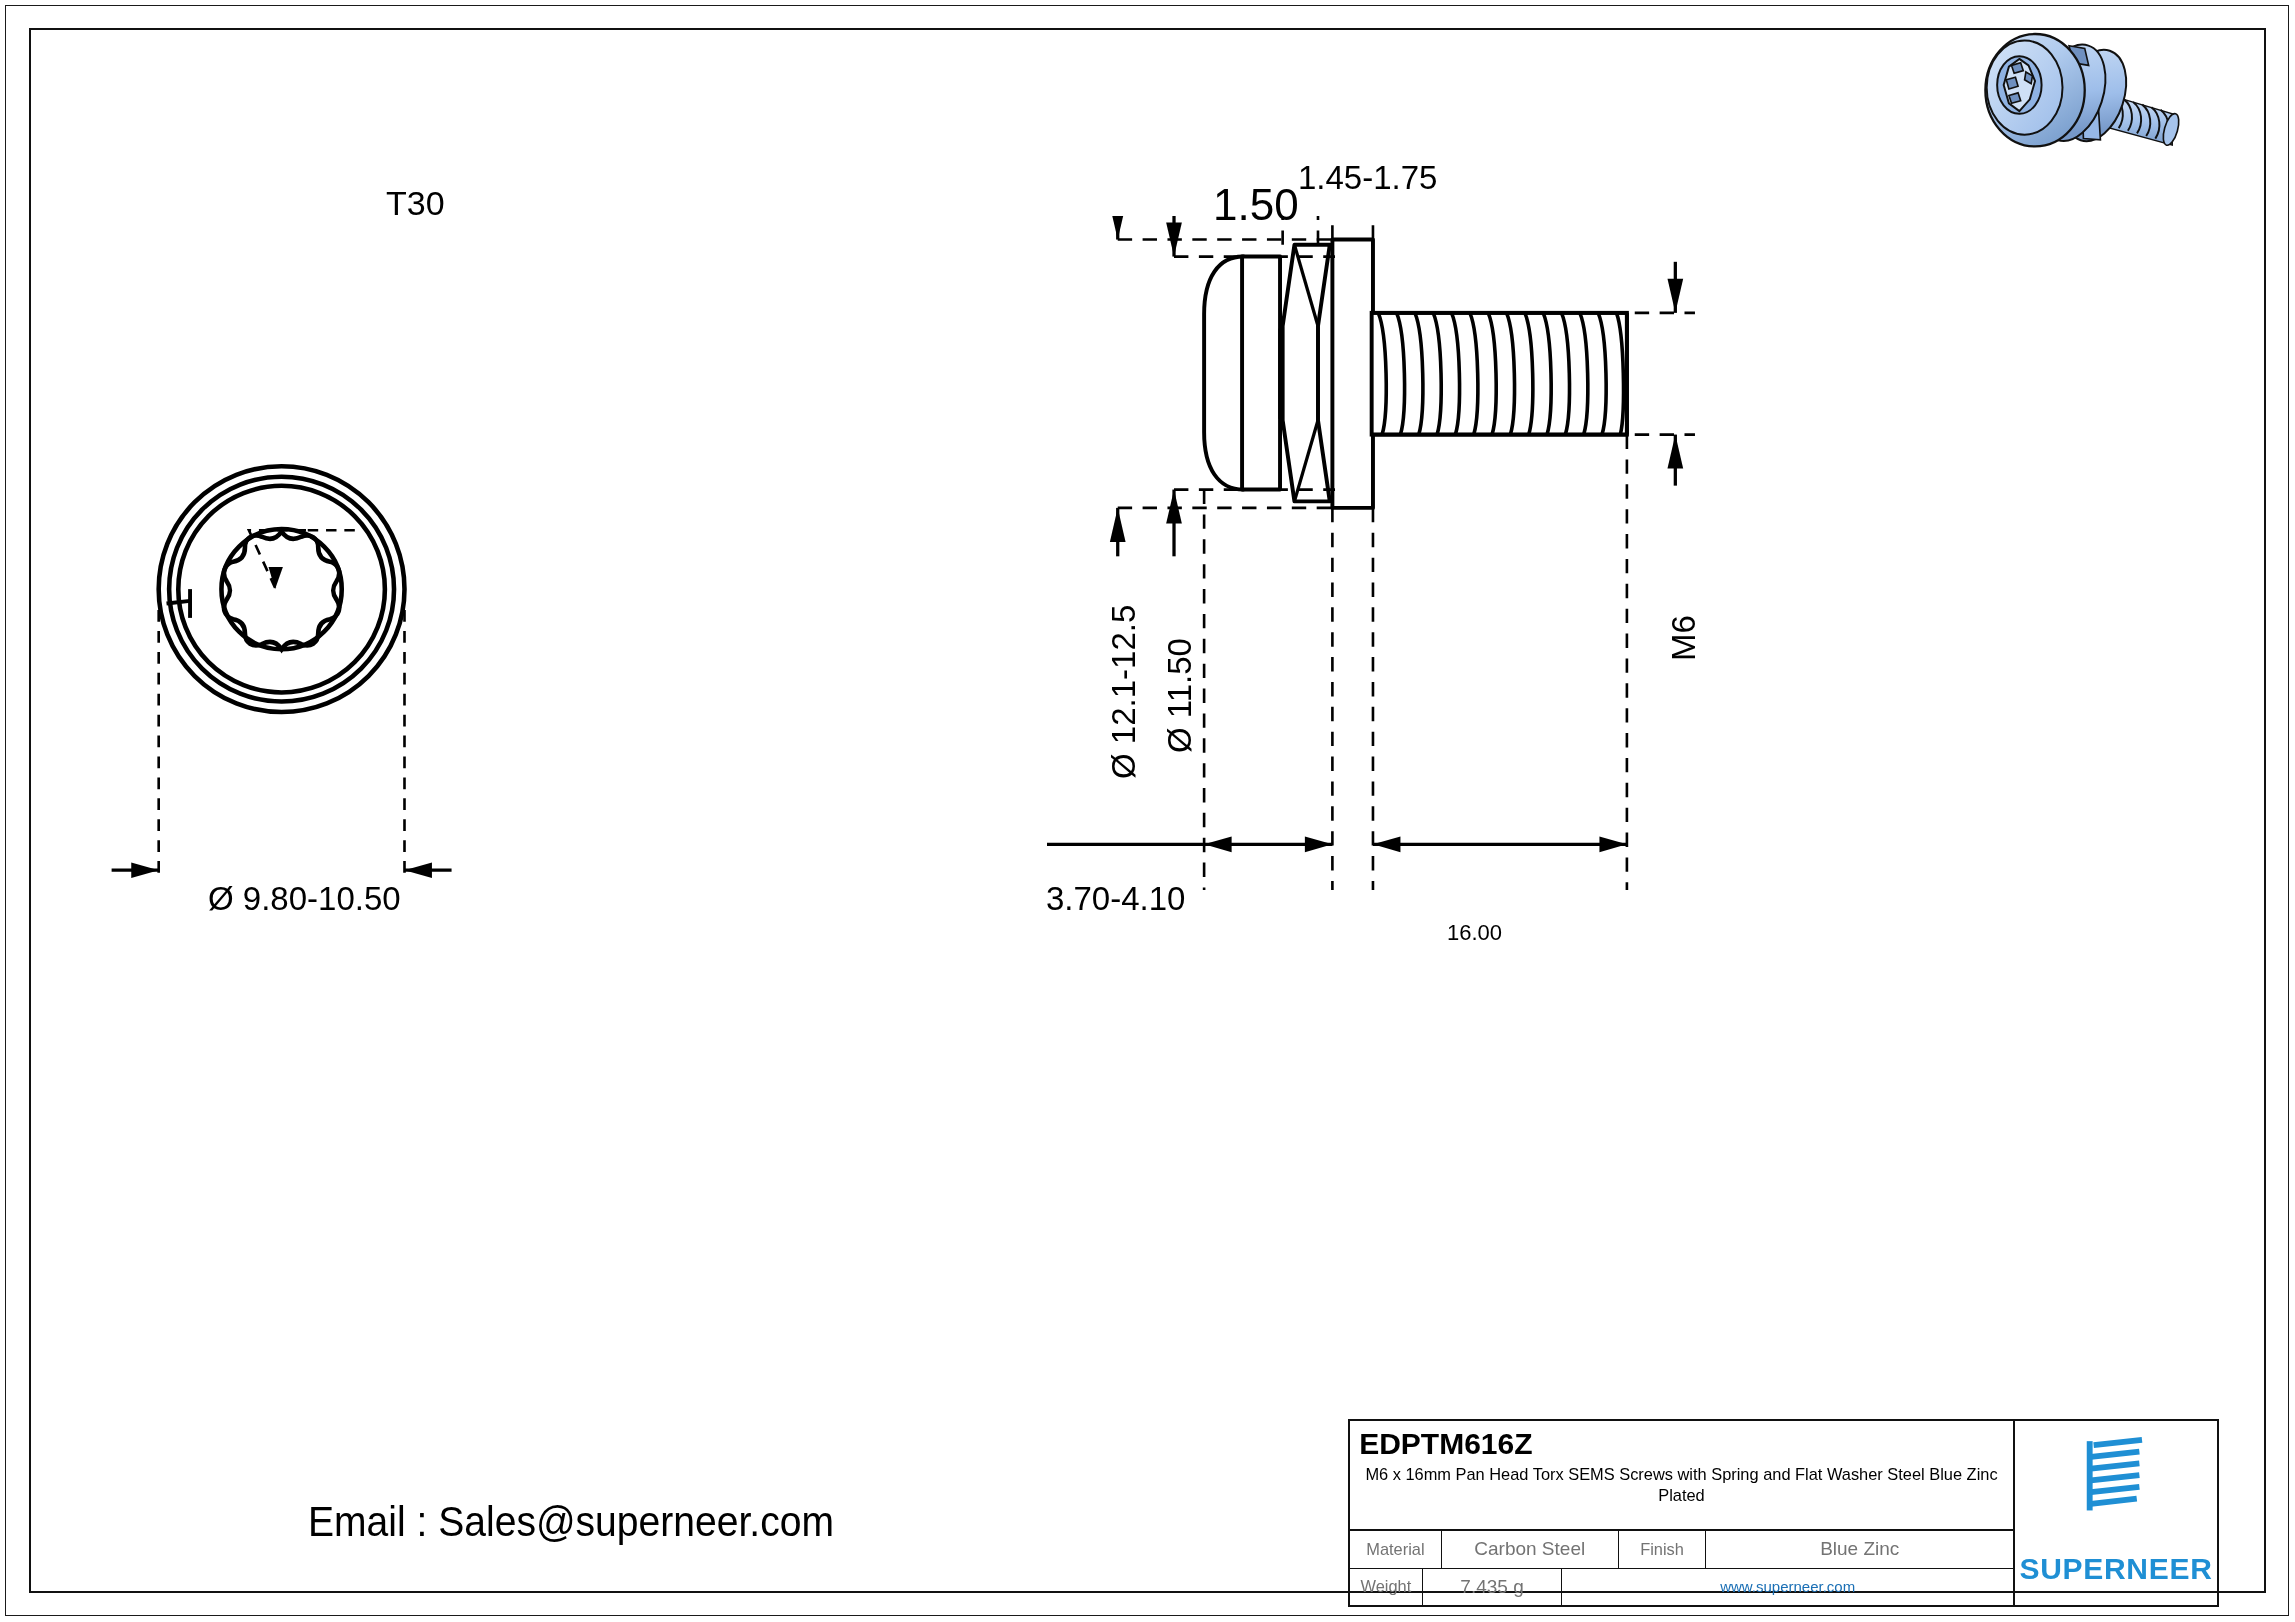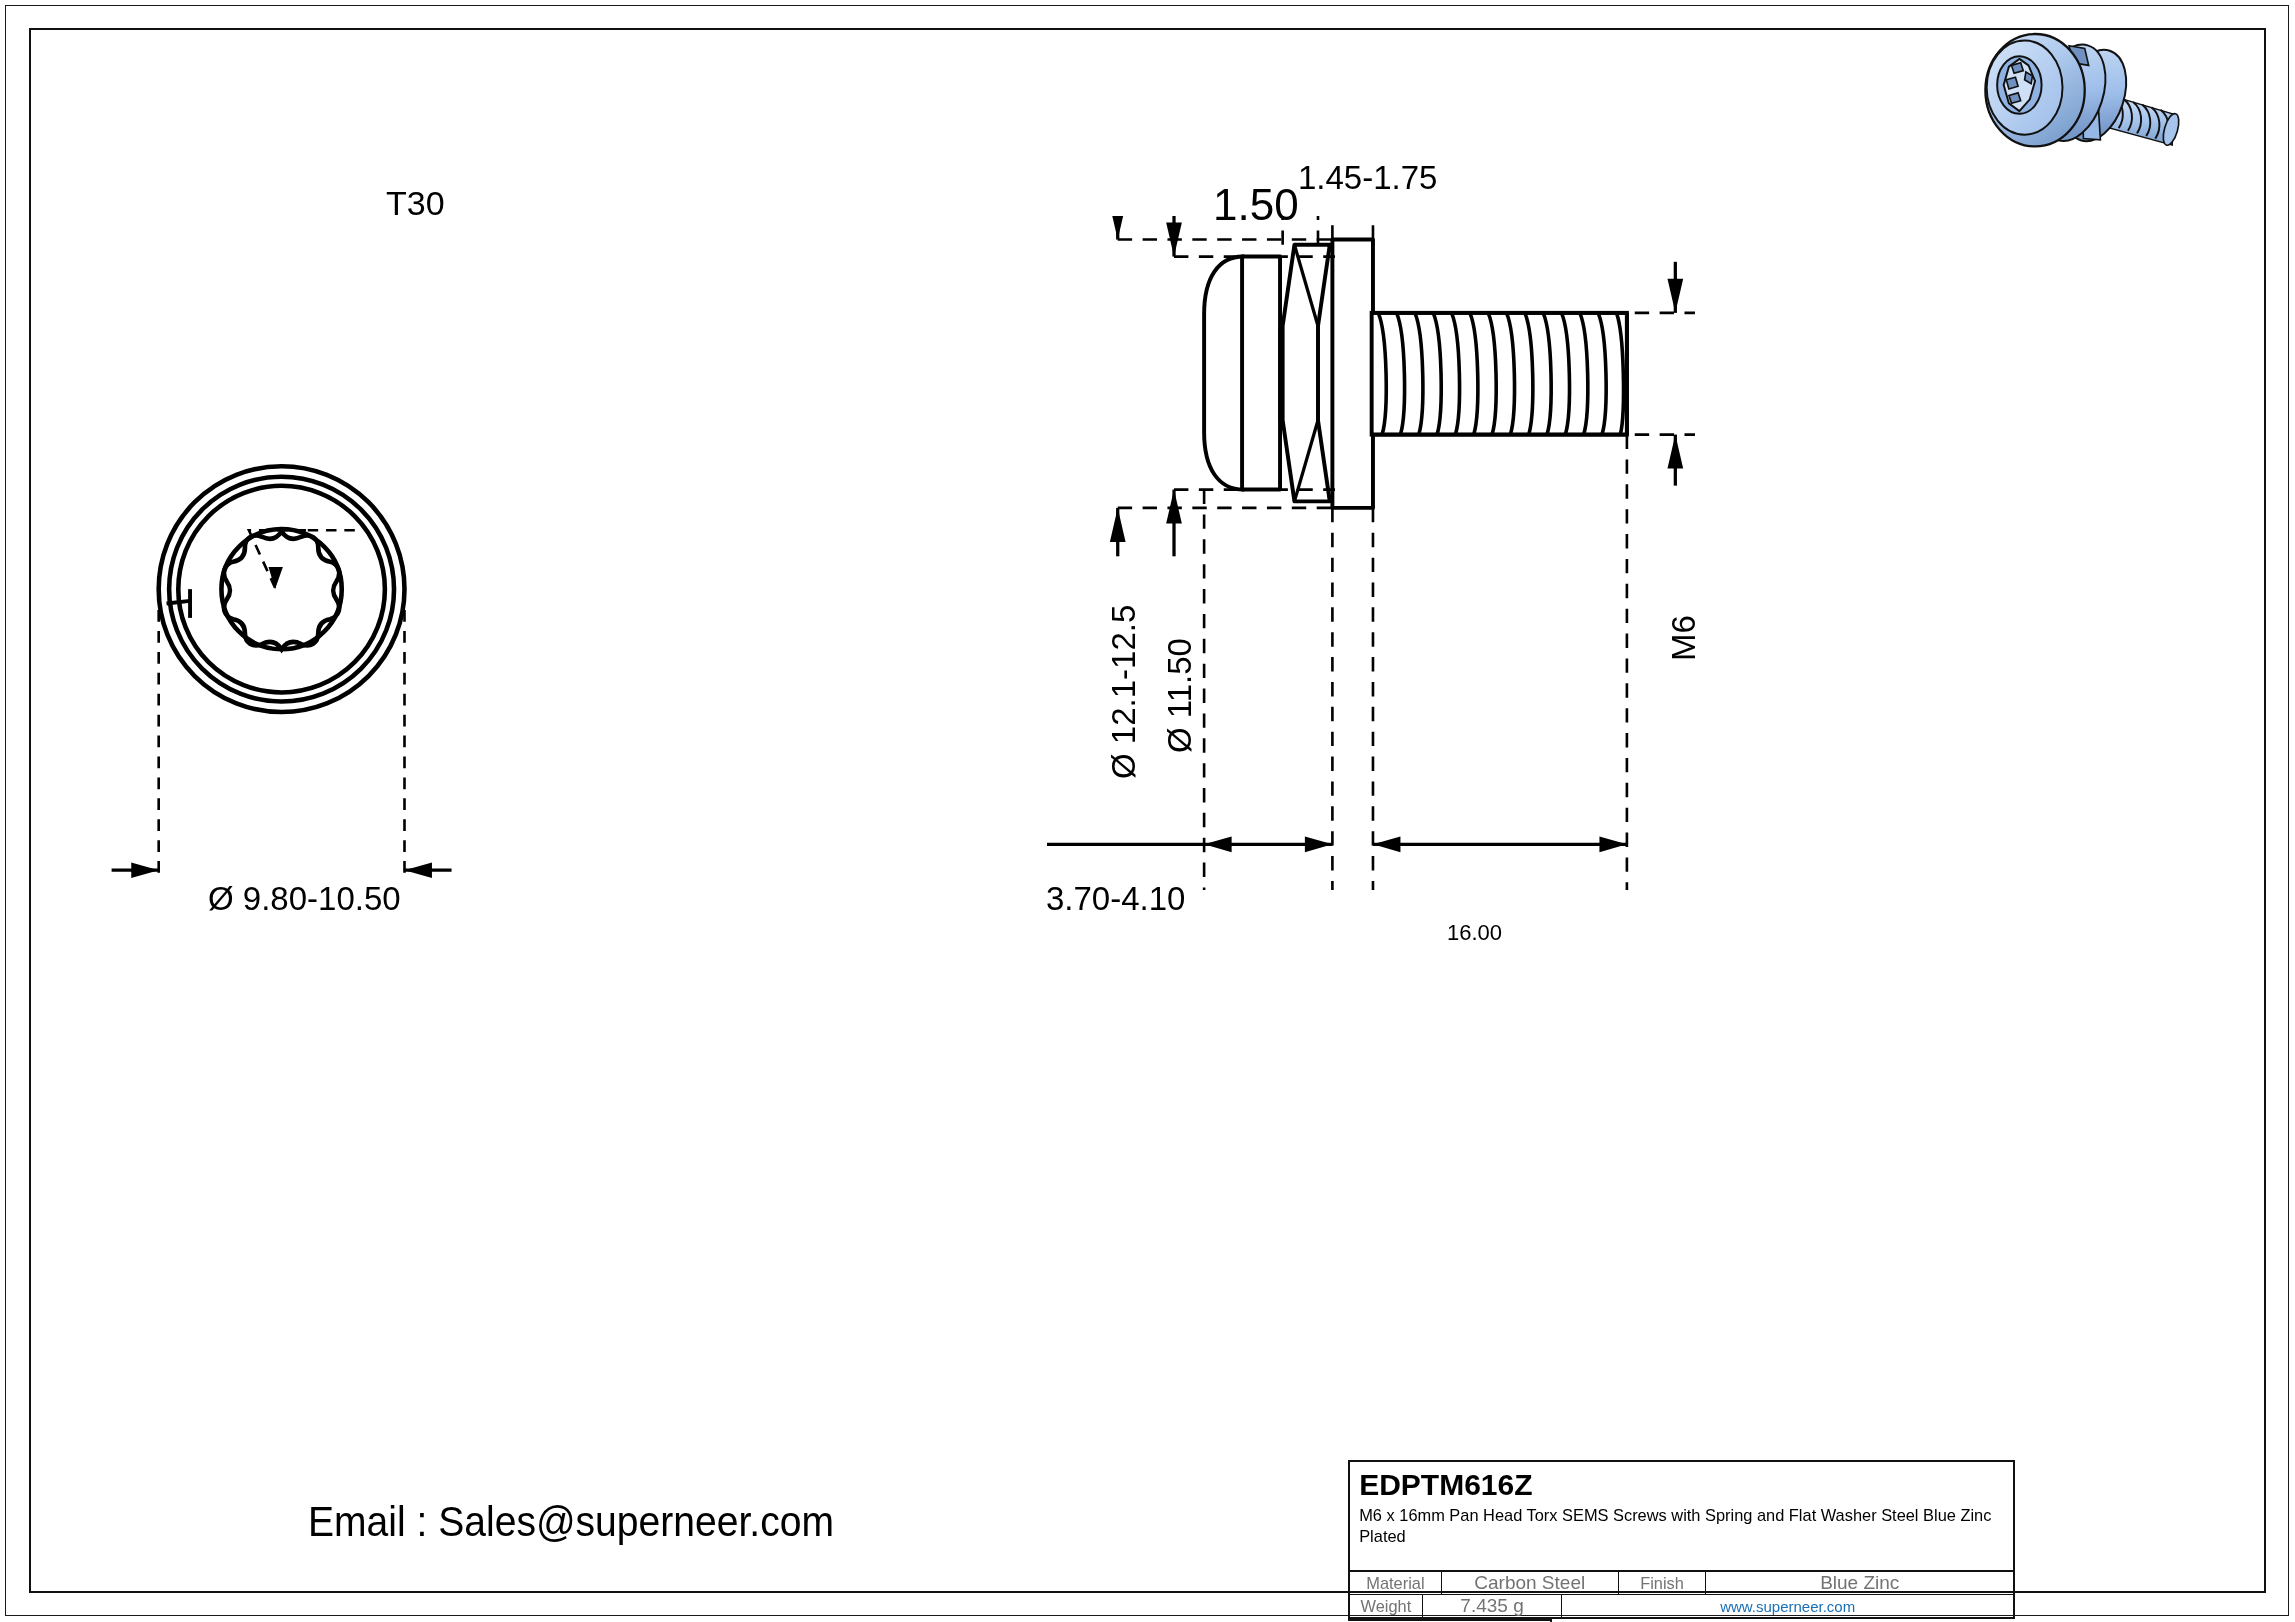--- a/index.html
+++ b/index.html
@@ -47,26 +47,25 @@
   }
   .rot90 {
     transform-origin: 0 0;
     transform: rotate(-90deg);
   }
 
   
   #titleblock {
     position: absolute;
     left: 1348px;
-    top: 1460px;
+    top: 1419px;
     width: 872px;
-    height: 140px;
+    height: 188px;
     box-sizing: border-box;
     display: flex;
-    flex-direction: column;
   }
   #tb-left {
     width: 667px;
     border: 2px solid #111;
     box-sizing: border-box;
     display: flex;
     flex-direction: column;
   }
   #tb-desc {
     flex: 0 0 110px;
@@ -79,20 +78,21 @@
     font-weight: bold;
     letter-spacing: 0px;
     line-height: 1.05;
     color: #000;
   }
   #tb-description {
     font-size: 16.4px;
     line-height: 1.28;
     color: #000;
     margin-top: 5.2px;
+    text-align: center;
   }
   .tb-row {
     display: flex;
     flex: 1 1 0;
     border-bottom: 1.3px solid #111;
   }
   .tb-row:last-child { border-bottom: none; }
   .tb-cell {
     border-right: 1.3px solid #111;
     display: flex;

